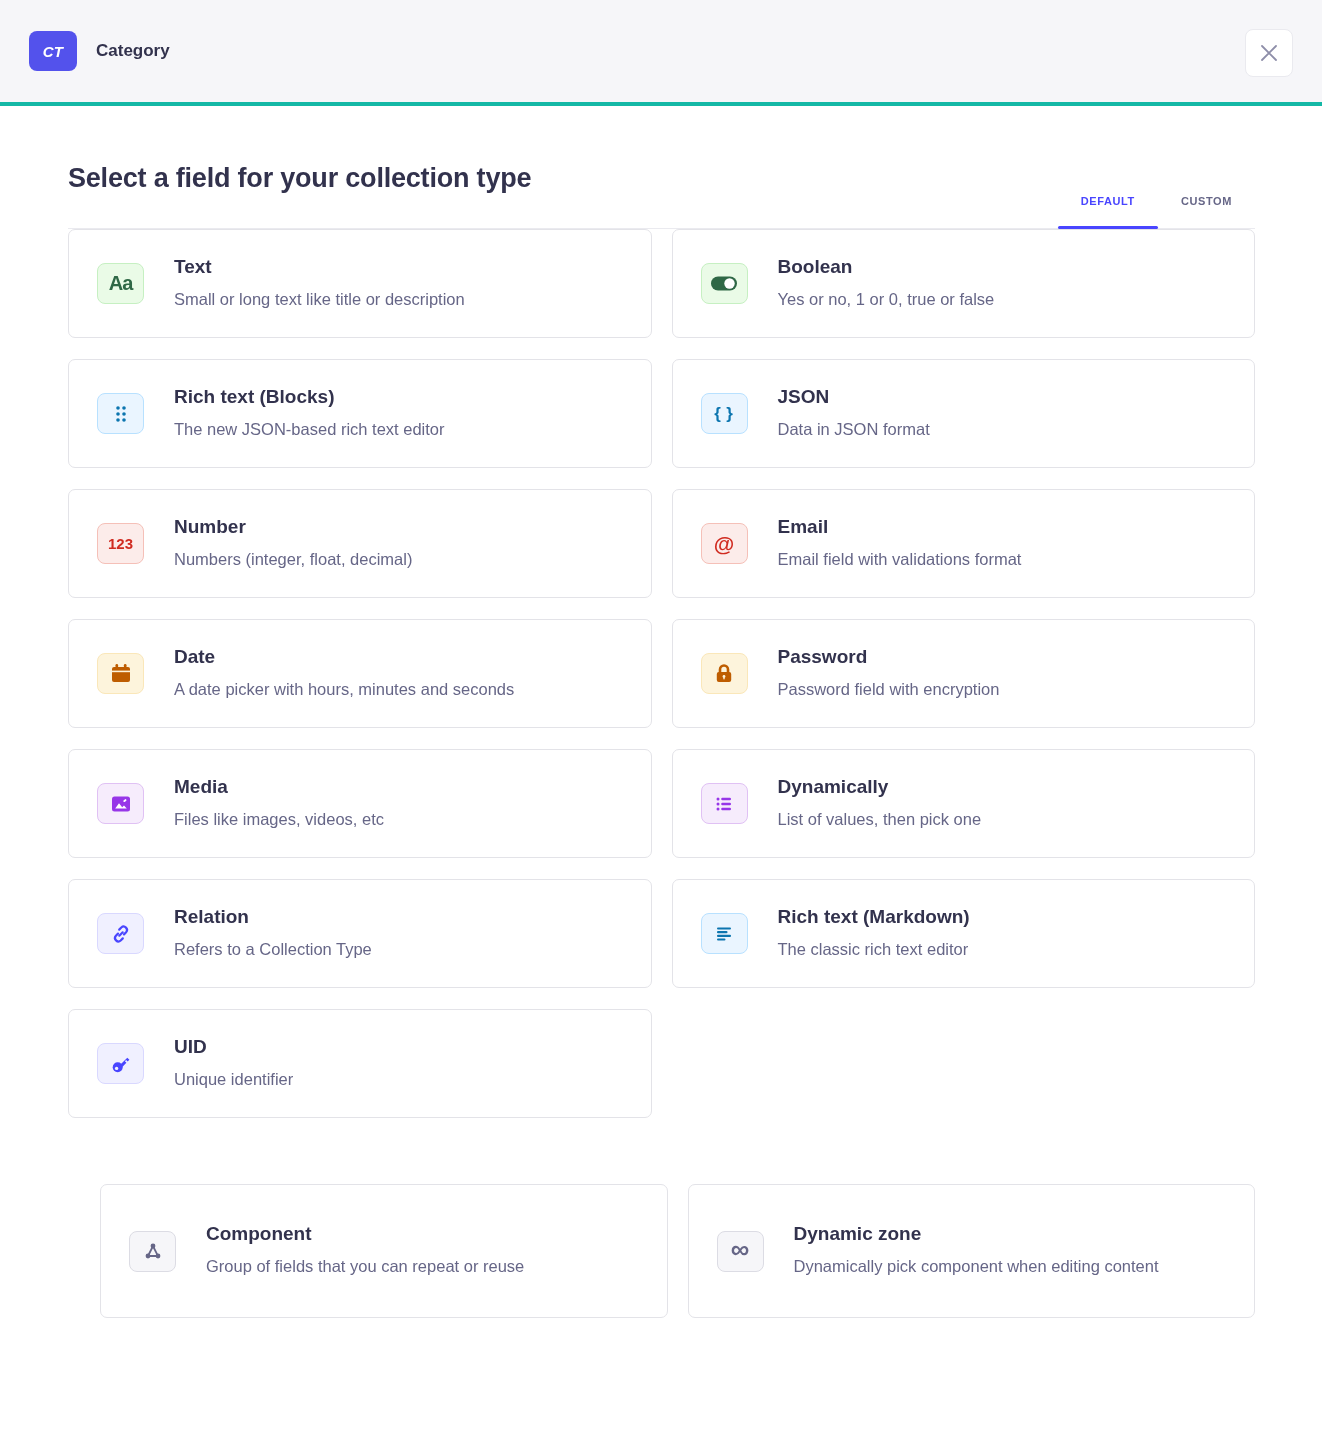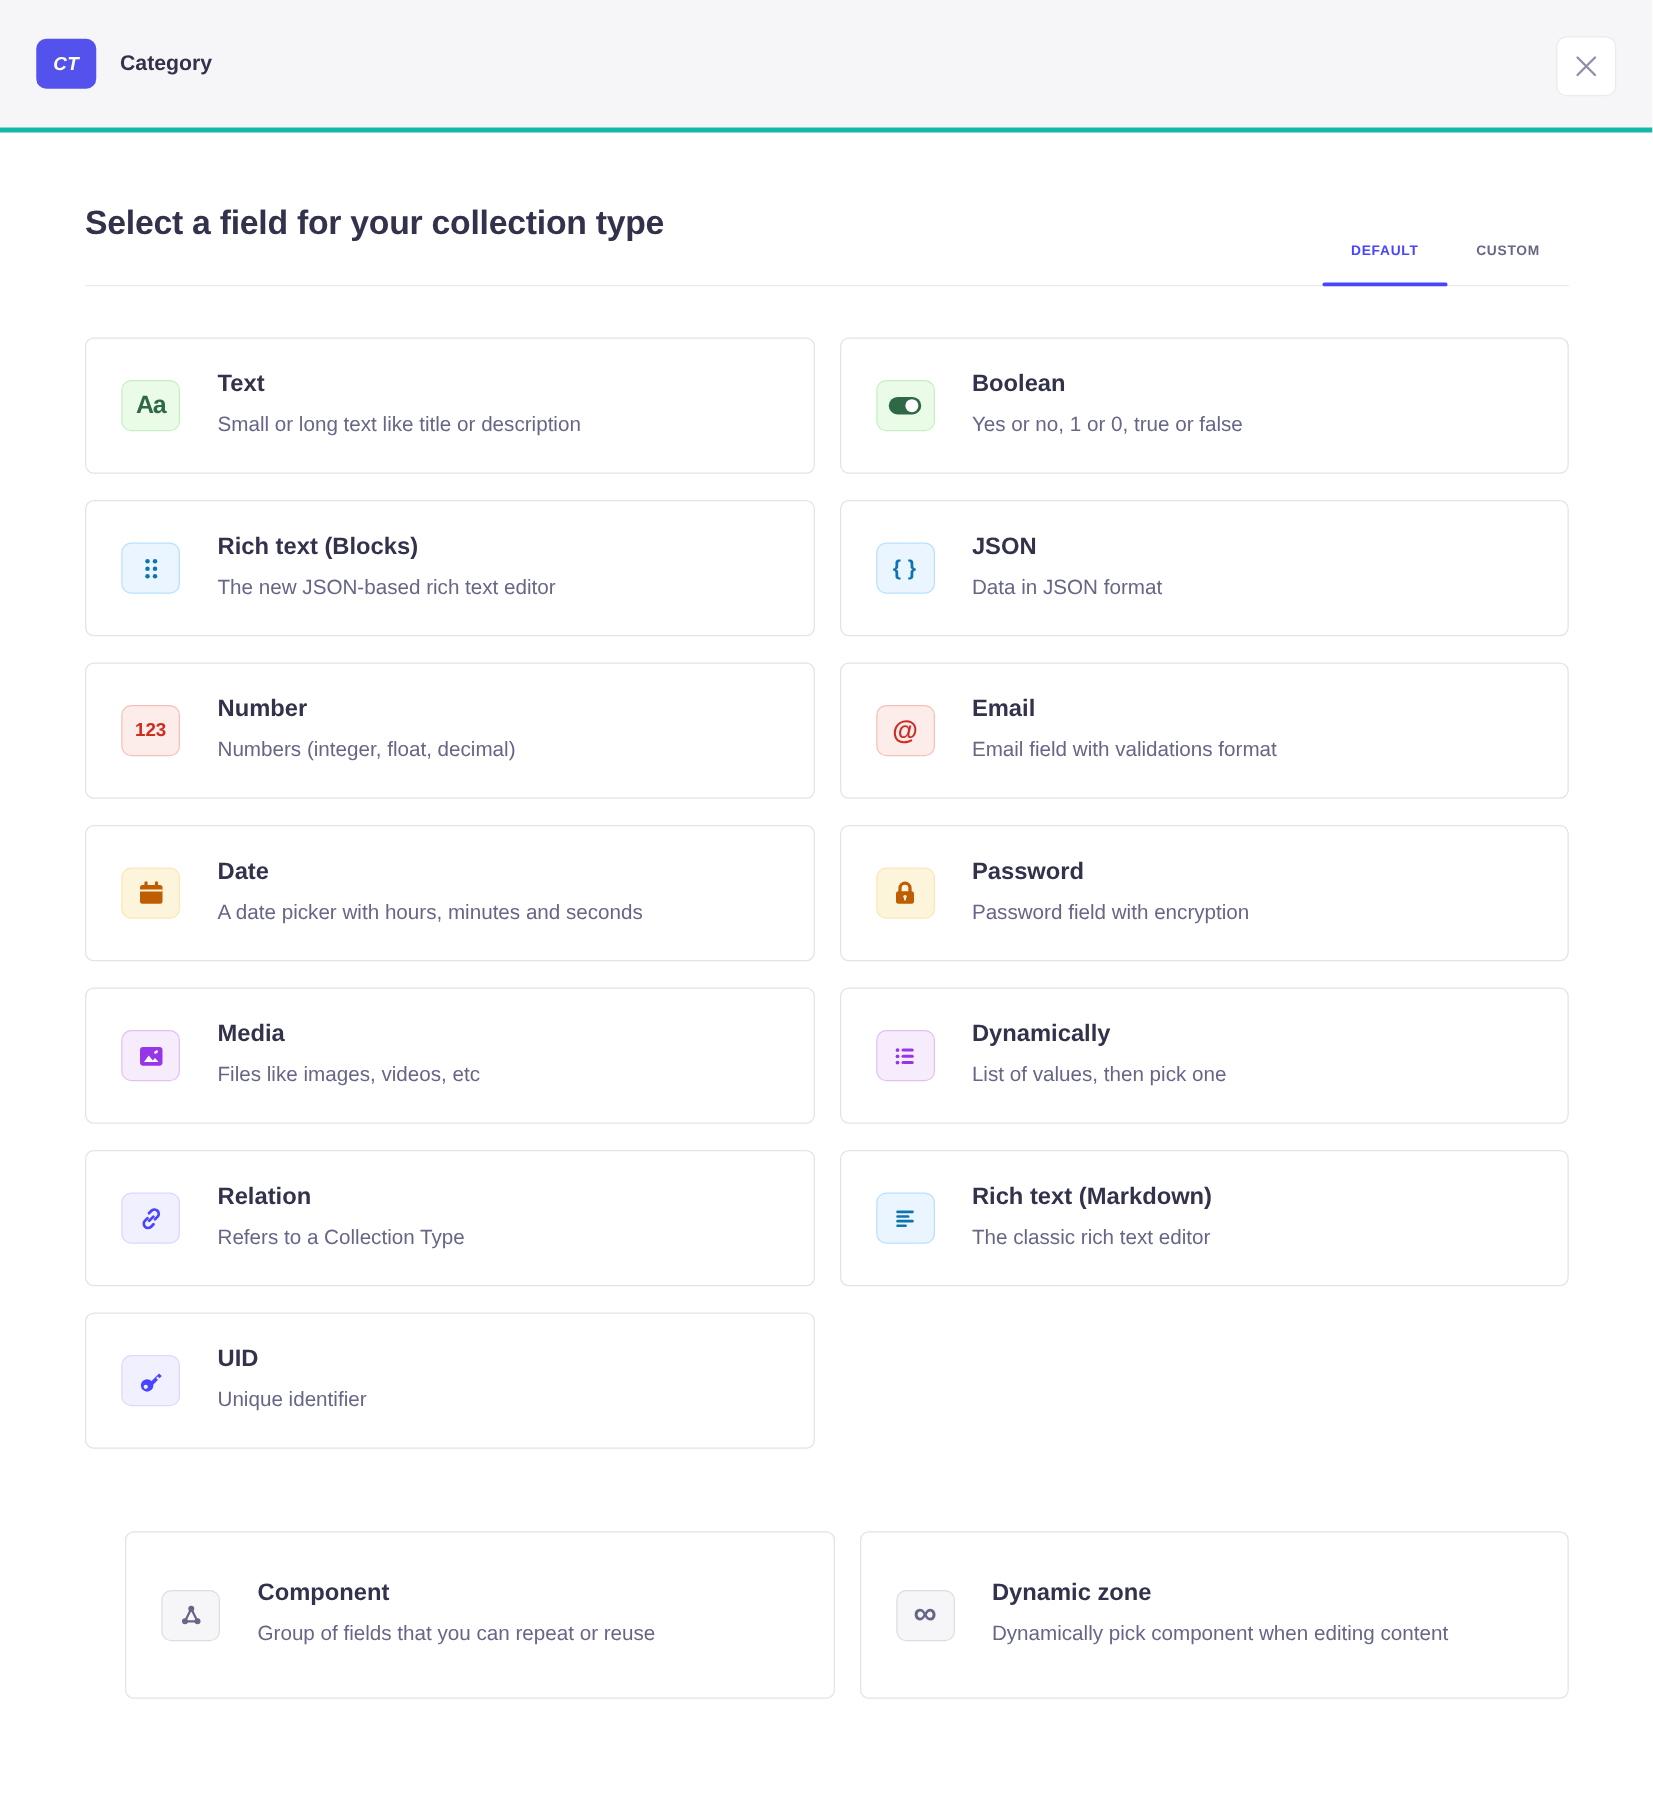--- a/index.html
+++ b/index.html
@@ -85,21 +85,20 @@
     height: 3px;
     background: #4945ff;
     border-radius: 2px;
   }
   
   .cards-grid {
     display: grid;
     grid-template-columns: 1fr 1fr;
     column-gap: 20px;
     row-gap: 21px;
-    margin-top: 41px;
   }
   .cards-grid.advanced { margin-top: 66px; padding-left: 32px; }
   .card {
     display: flex;
     align-items: center;
     min-height: 109px;
     background: #ffffff;
     border: 1px solid #e3e3e8;
     border-radius: 7px;
     padding: 14px 24px 14px 28px;

